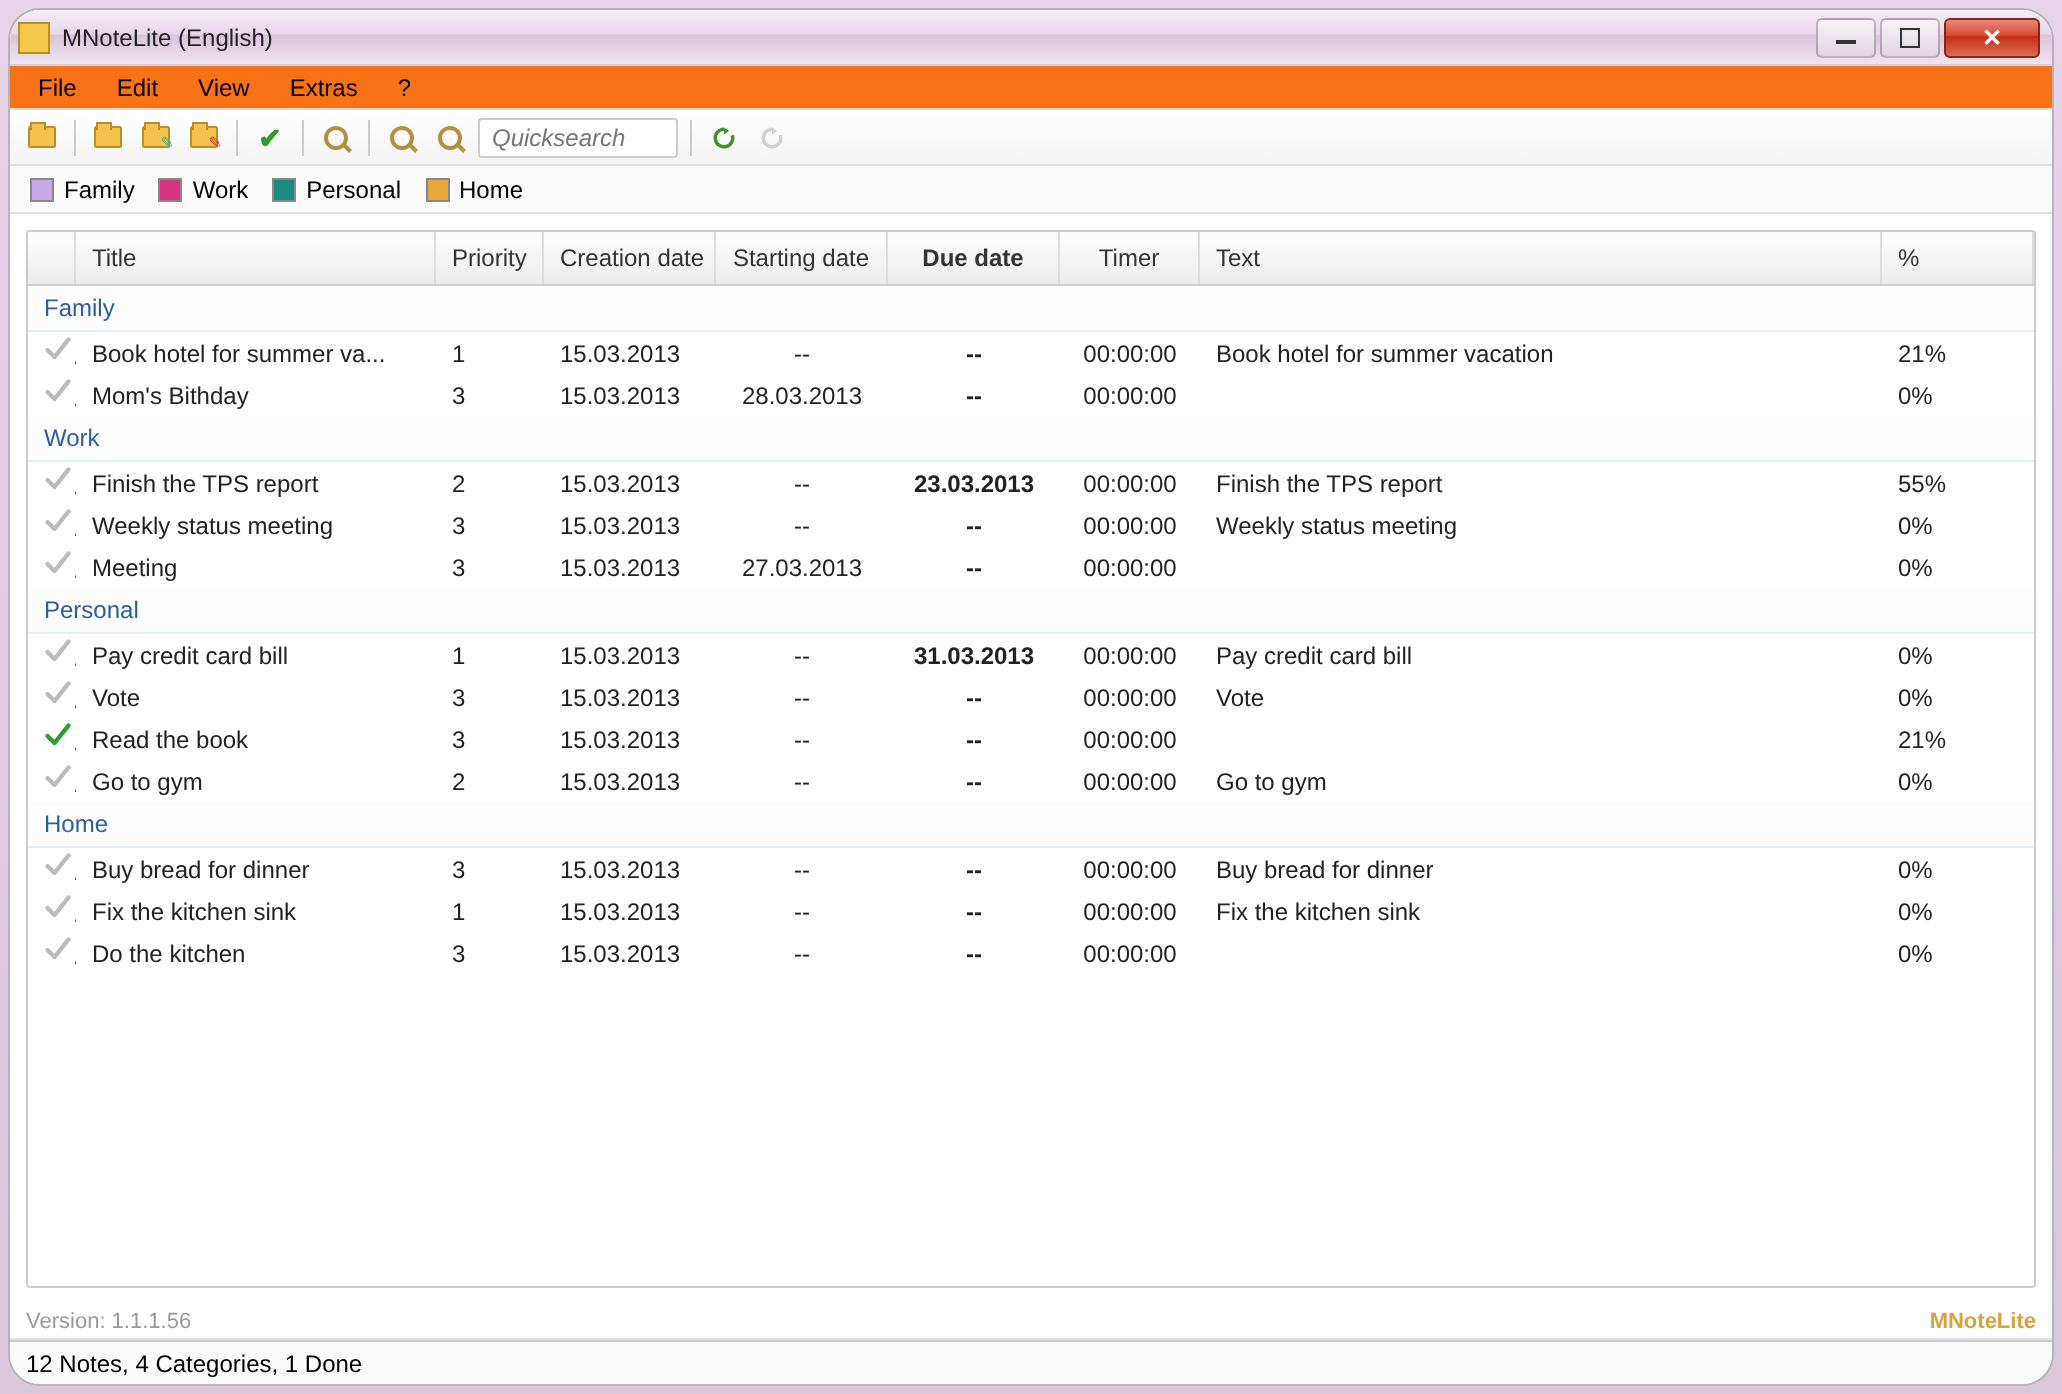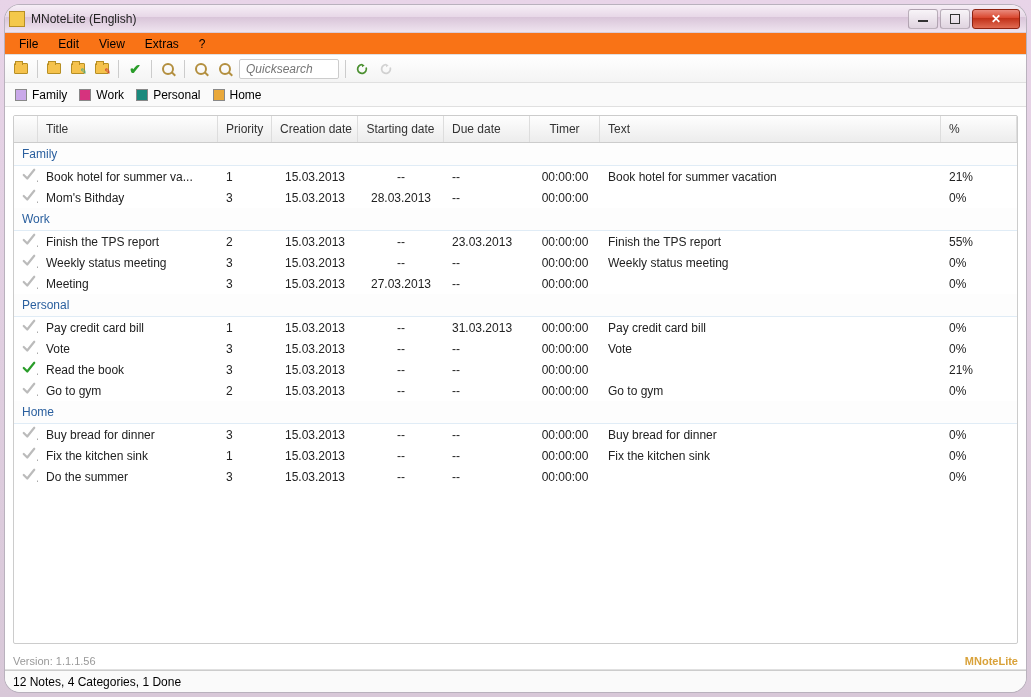--- a/index.html
+++ b/index.html
@@ -130,23 +130,23 @@
   }
   .hdr-cell {
     padding: 6px 8px;
     border-right: 1px solid #ddd;
     color: #333;
     overflow:hidden; white-space:nowrap;
   }
   .col-icon { width: 24px; }
   .col-title { width: 180px; }
   .col-priority { width: 54px; }
-  .col-created { width: 86px; text-align:center;}
+  .col-created { width: 86px; text-align:left;}
   .col-start { width: 86px; text-align:center;}
-  .col-due { width: 86px; text-align:left;}
+  .col-due { width: 86px; text-align:center;font-weight:bold;}
   .col-timer { width: 70px; text-align:center;}
   .col-text { flex: 1; }
   .col-pct { width: 76px; text-align:left; padding-left:8px;}
   .group-row {
     padding: 4px 8px;
     color: #2a5f9e;
     font-size: 12px;
     border-bottom: 1px solid #e0ecf6;
     background: #fdfdfd;
   }
@@ -411,21 +411,21 @@
             <div class="col-start">--</div>
             <div class="col-due">--</div>
             <div class="col-timer">00:00:00</div>
             <div class="col-text">Fix the kitchen sink</div>
             <div class="col-pct">0%</div>
           </div>
           <div class="data-row">
             <div class="col-icon row-icon"><svg viewBox="0 0 16 16">
                 <path d="M2 8l4 4 8-10" stroke="#bbb" stroke-width="2.5" fill="none" stroke-linecap="round" stroke-linejoin="round"></path>
               </svg></div>
-            <div class="col-title">Do the summer</div>
+            <div class="col-title">Do the kitchen</div>
             <div class="col-priority">3</div>
             <div class="col-created">15.03.2013</div>
             <div class="col-start">--</div>
             <div class="col-due">--</div>
             <div class="col-timer">00:00:00</div>
             <div class="col-text"></div>
             <div class="col-pct">0%</div>
           </div>
         </div>
     </div>

